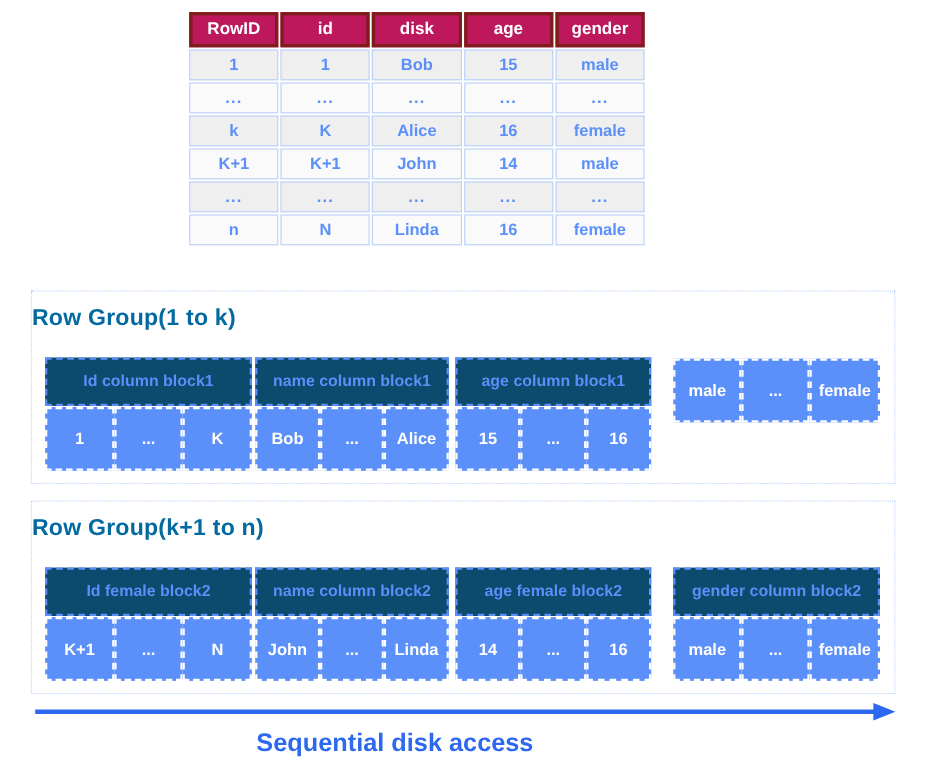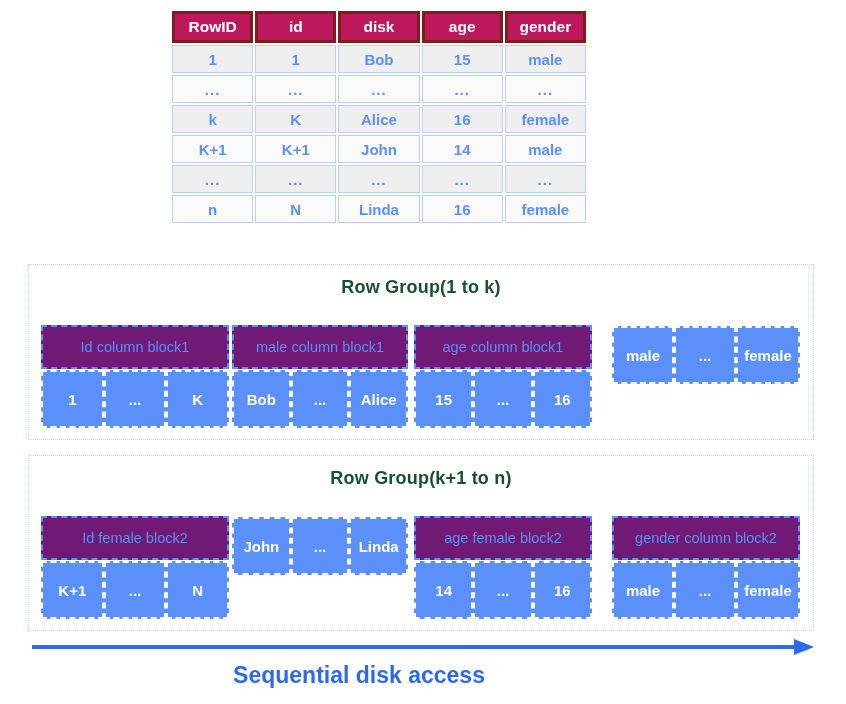--- a/index.html
+++ b/index.html
@@ -53,23 +53,22 @@
     left: 28px;
     width: 786px;
     border: 1px dotted #bcd2f7;
     background: #ffffff;
     box-sizing: border-box;
   }
   #row-group-1 { top: 264px; height: 176px; }
   #row-group-2 { top: 455px; height: 176px; }
 
   .row-group-title {
-    text-align: center;
-    color: #14532d;
-    font-size: 18px;
+    color: #0369a1;
+    font-size: 21px;
     font-weight: bold;
     margin-top: 12px;
     letter-spacing: 0.2px;
   }
 
   .blocks-row {
     position: absolute;
     left: 0;
     top: 60px;
     width: 786px;
@@ -84,23 +83,23 @@
   .block-label {
     border: 2px dashed #5b8ff9;
     box-sizing: border-box;
     height: 44px;
     display: flex;
     align-items: center;
     justify-content: center;
     text-align: center;
     color: #5b8ff9;
     font-size: 14.5px;
-    font-weight: normal;
+    font-weight: bold;
     line-height: 17px;
-    background: #701a75;
+    background: #0c4a6e;
     padding: 0 4px;
   }
   .block-cells {
     display: flex;
     height: 58px;
     margin-top: 1px;
   }
   .block-cells .cell {
     flex: 1 1 0;
     background: #5b8ff9;
@@ -213,21 +212,21 @@
     <div class="column-block blk-id">
       <div class="block-label">Id column block1</div>
       <div class="block-cells">
         <div class="cell c1">1</div>
         <div class="cell c2">...</div>
         <div class="cell c3">K</div>
       </div>
     </div>
 
     <div class="column-block blk-name">
-      <div class="block-label">male column block1</div>
+      <div class="block-label">name column block1</div>
       <div class="block-cells">
         <div class="cell c1">Bob</div>
         <div class="cell c2">...</div>
         <div class="cell c3">Alice</div>
       </div>
     </div>
 
     <div class="column-block blk-age">
       <div class="block-label">age column block1</div>
       <div class="block-cells">
@@ -255,20 +254,21 @@
     <div class="column-block blk-id">
       <div class="block-label">Id female block2</div>
       <div class="block-cells">
         <div class="cell c1">K+1</div>
         <div class="cell c2">...</div>
         <div class="cell c3">N</div>
       </div>
     </div>
 
     <div class="column-block blk-name">
+      <div class="block-label">name column block2</div>
       <div class="block-cells">
         <div class="cell c1">John</div>
         <div class="cell c2">...</div>
         <div class="cell c3">Linda</div>
       </div>
     </div>
 
     <div class="column-block blk-age">
       <div class="block-label">age female block2</div>
       <div class="block-cells">

